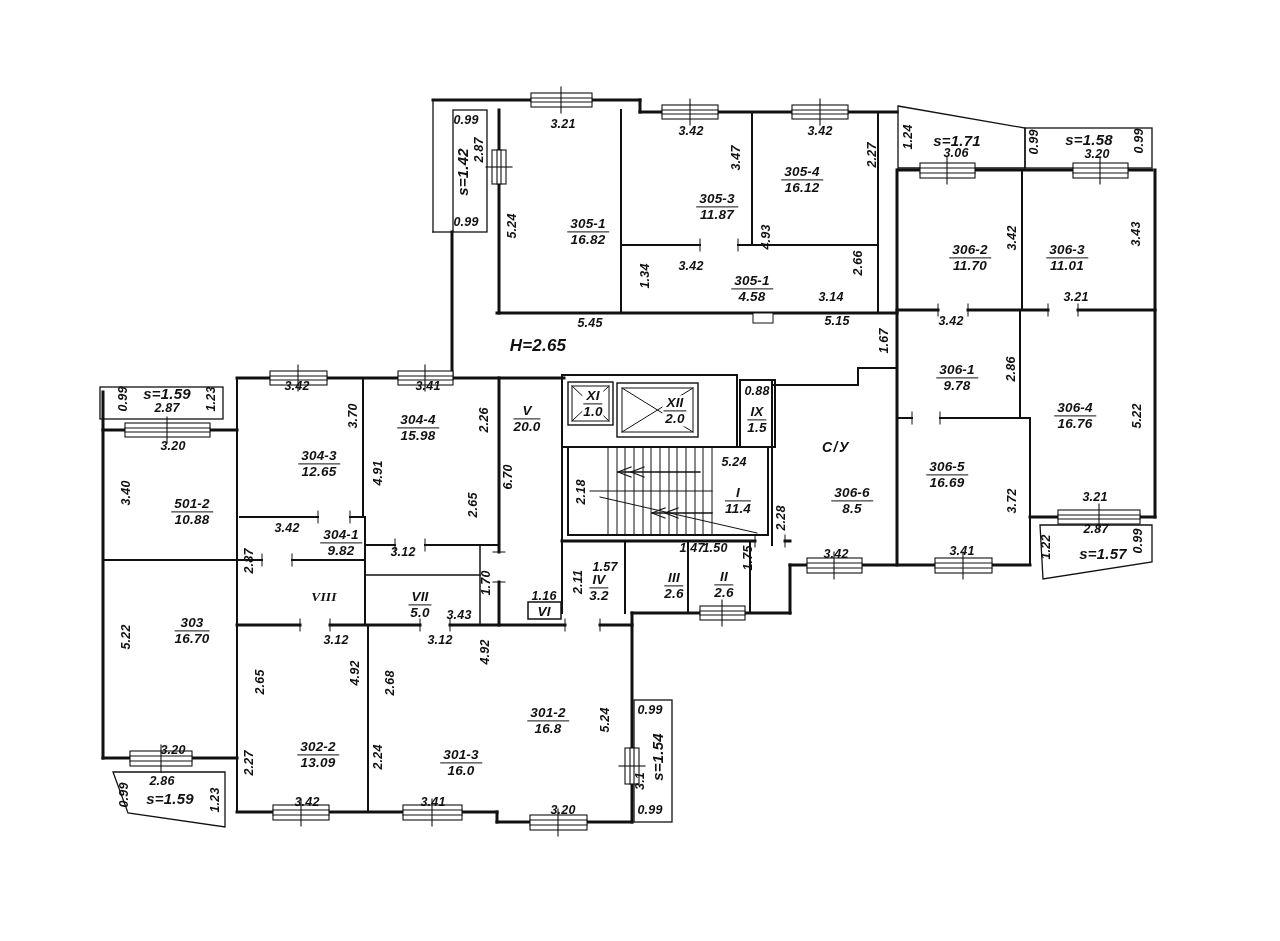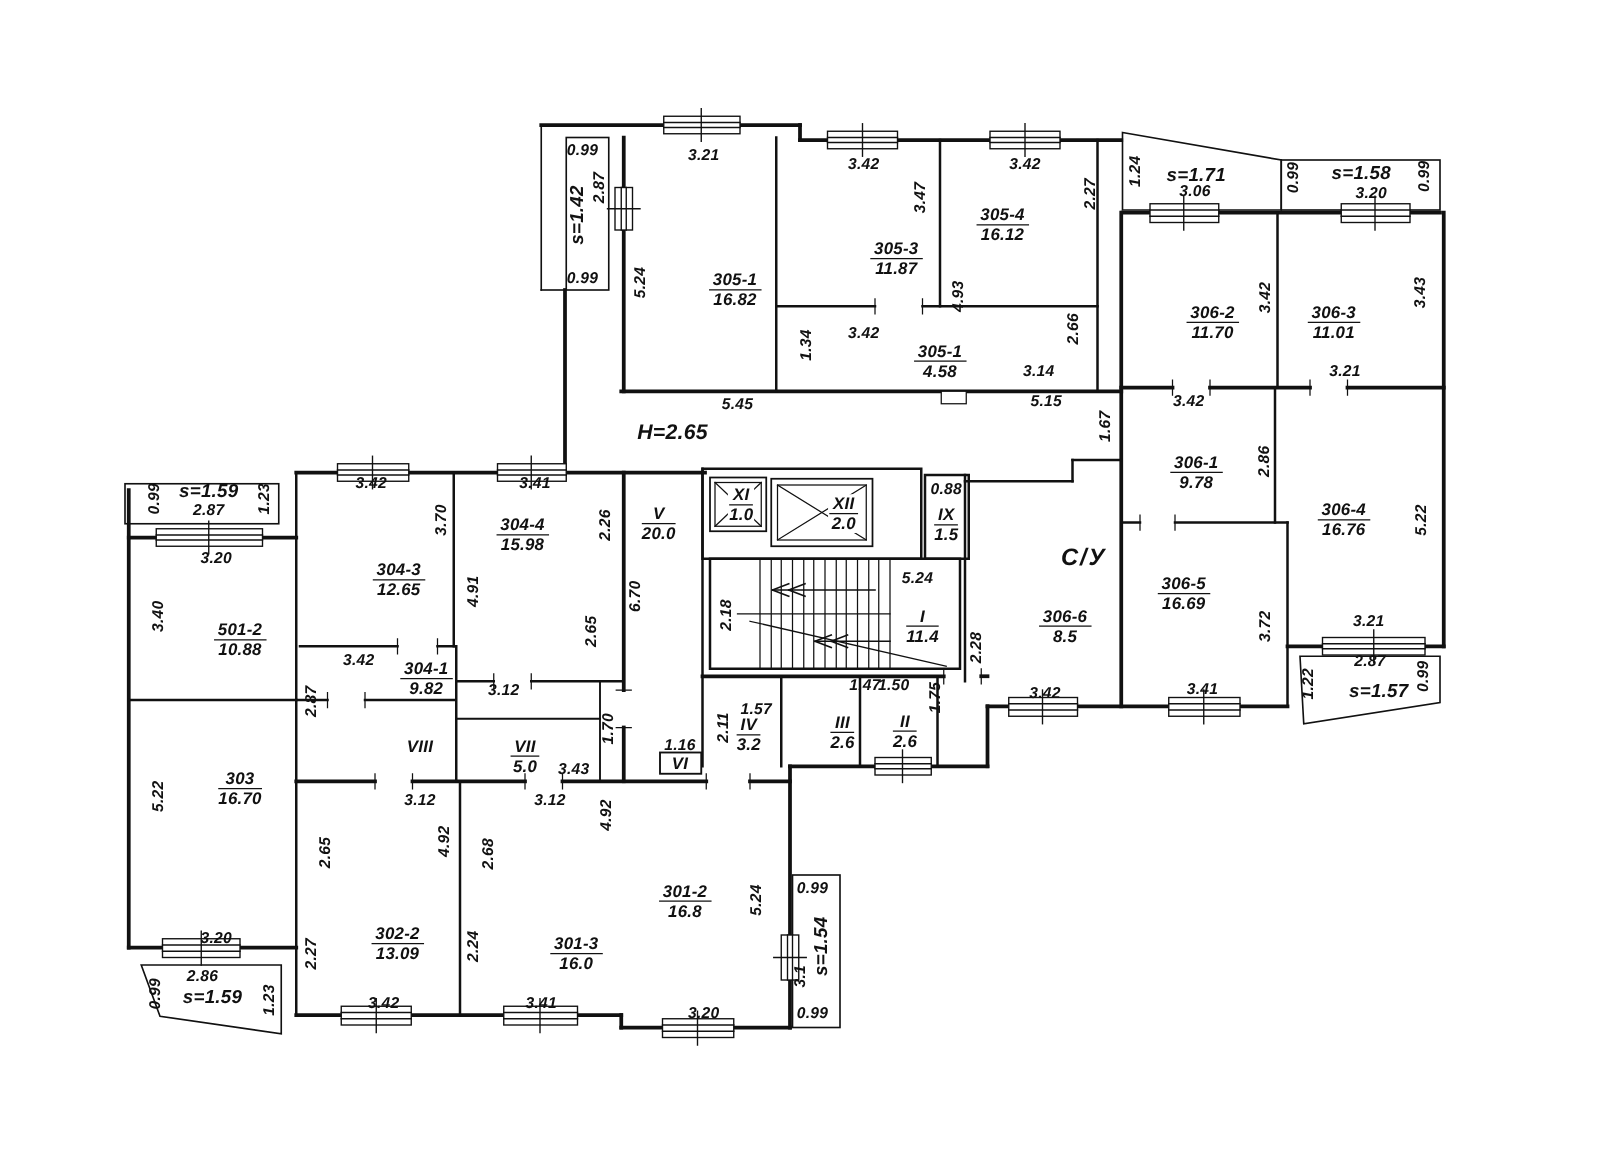--- a/index.html
+++ b/index.html
@@ -10,21 +10,21 @@
   .lbl{position:absolute;transform:translate(-50%,-50%);font:italic bold 12.5px "Liberation Sans",sans-serif;
        color:#111;white-space:nowrap;letter-spacing:.2px;}
   .lbl.v{transform:translate(-50%,-50%) rotate(-90deg);}
   .room{font-size:13.5px;text-align:center;line-height:1.12;}
   .room .nm{display:block;border-bottom:1.5px solid #111;padding:0 3px;}
   .room .ar{display:block;}
   .hall{font-size:13.5px;}
   .slab{font-size:15px;}
   .bgw{background:#fff;padding:0 1px;}
   .note-h{font-size:17px;}
-  .note-su{font-size:19px;letter-spacing:1.5px;margin-left:31px;}
+  .note-su{font-size:14px;letter-spacing:1.5px;}
 </style>
 </head>
 <body>
 
 <div id="stage">
   <svg id="walls" width="1280" height="941" viewBox="0 0 1280 941" fill="none" stroke="#111" stroke-linecap="square">
 
     <g stroke-width="3">
       <line x1="433" y1="100" x2="640" y2="100"></line>
       <line x1="640" y1="100" x2="640" y2="112"></line>
@@ -376,21 +376,21 @@
         <span class="ar">2.6</span>
       </div>
       <div class="lbl room" style="left: 724px; top: 585px;">
         <span class="nm">II</span>
         <span class="ar">2.6</span>
       </div>
       <div class="lbl room" style="left: 420px; top: 605px;">
         <span class="nm">VII</span>
         <span class="ar">5.0</span>
       </div>
-      <div class="lbl hall" style="left: 336px; top: 597px;"><span class="nm" style="border-bottom:none">VIII</span></div>
+      <div class="lbl hall" style="left: 324px; top: 597px; font-family: Liberation Serif, serif;"><span class="nm" style="border-bottom:none">VIII</span></div>
       <div class="lbl hall" style="left: 544px; top: 611px;"><span class="nm" style="border-bottom:none">VI</span></div>
       <div class="lbl slab v" style="left: 462px; top: 172px;">s=1.42</div>
       <div class="lbl slab" style="left: 167px; top: 393px;">s=1.59</div>
       <div class="lbl slab" style="left: 957px; top: 140px;">s=1.71</div>
       <div class="lbl slab" style="left: 1089px; top: 139px;">s=1.58</div>
       <div class="lbl slab" style="left: 1103px; top: 553px;">s=1.57</div>
       <div class="lbl slab v" style="left: 657px; top: 757px;">s=1.54</div>
       <div class="lbl slab" style="left: 170px; top: 798px;">s=1.59</div>
       <div class="lbl dim" style="left: 466px; top: 120px;">0.99</div>
       <div class="lbl dim v" style="left: 479px; top: 150px;">2.87</div>

